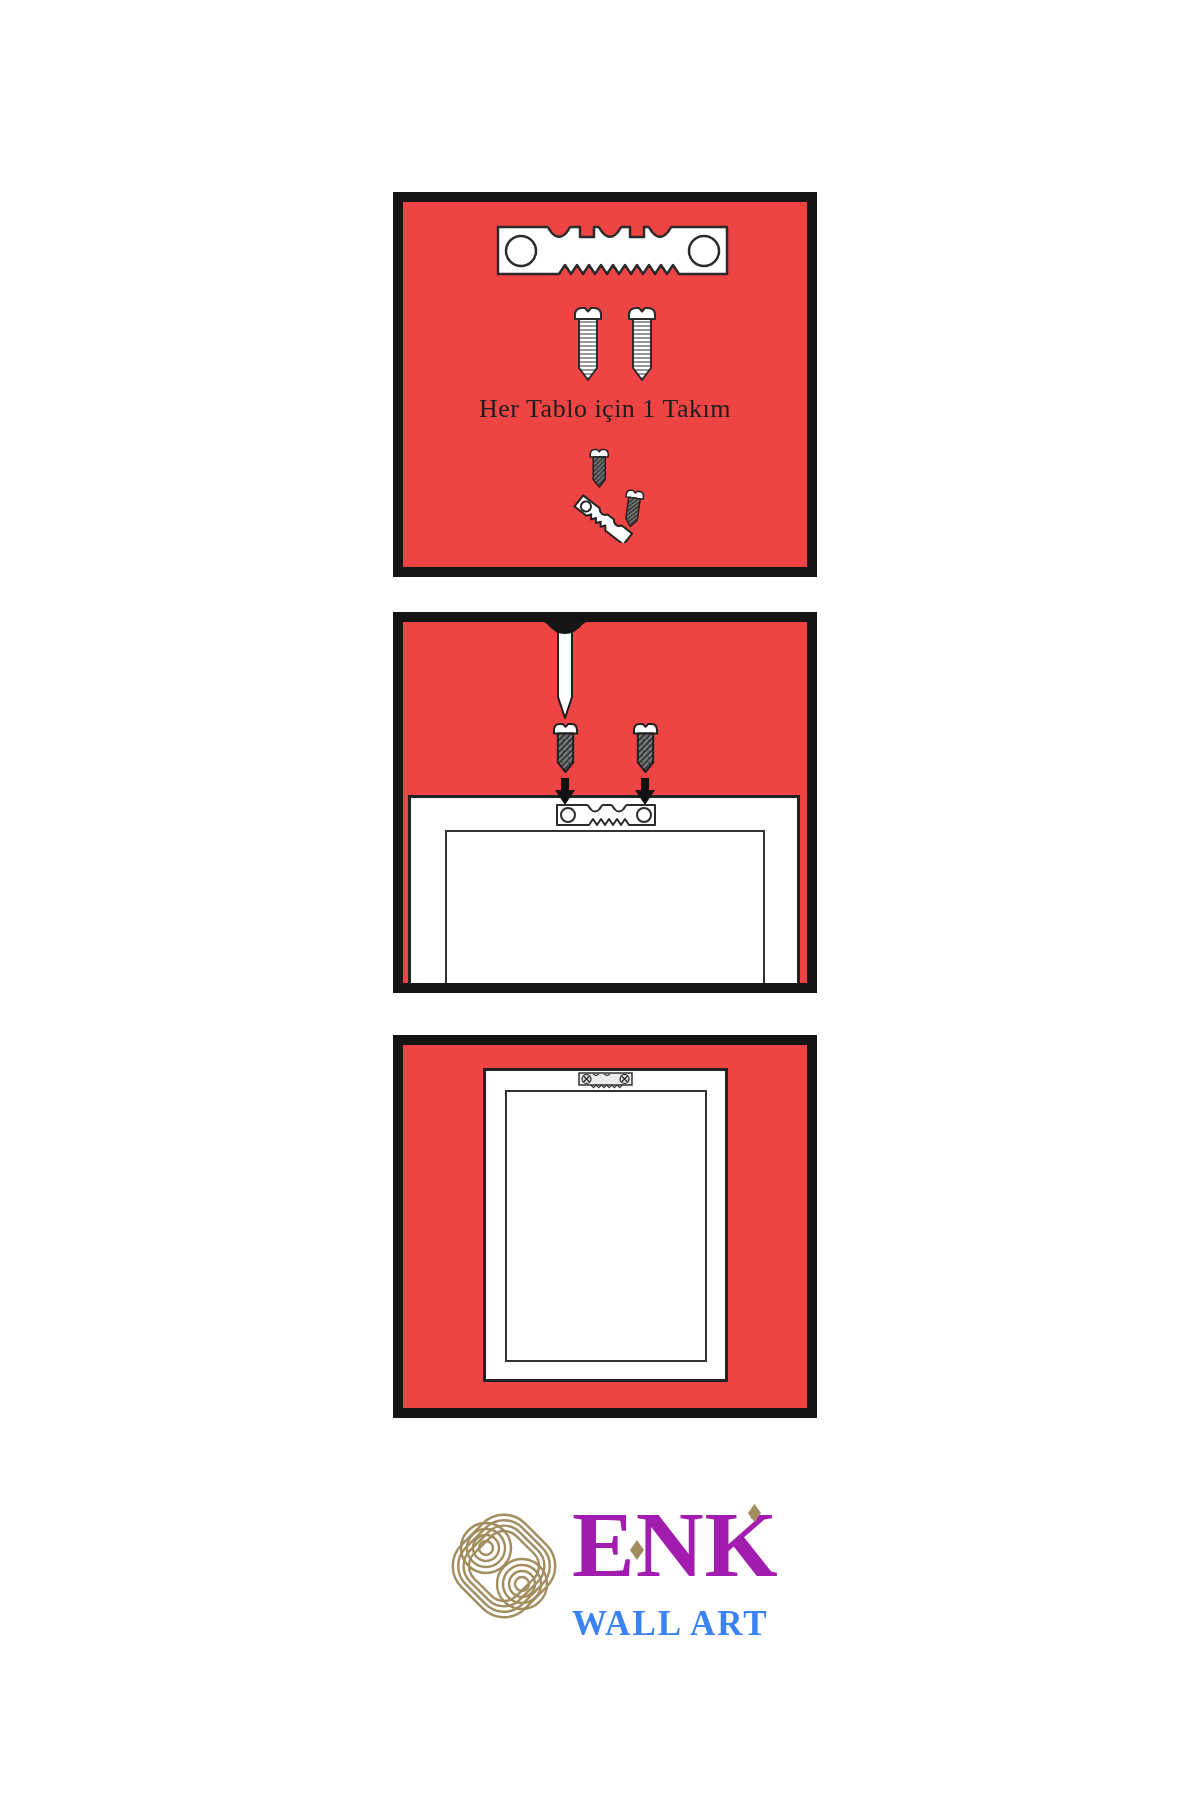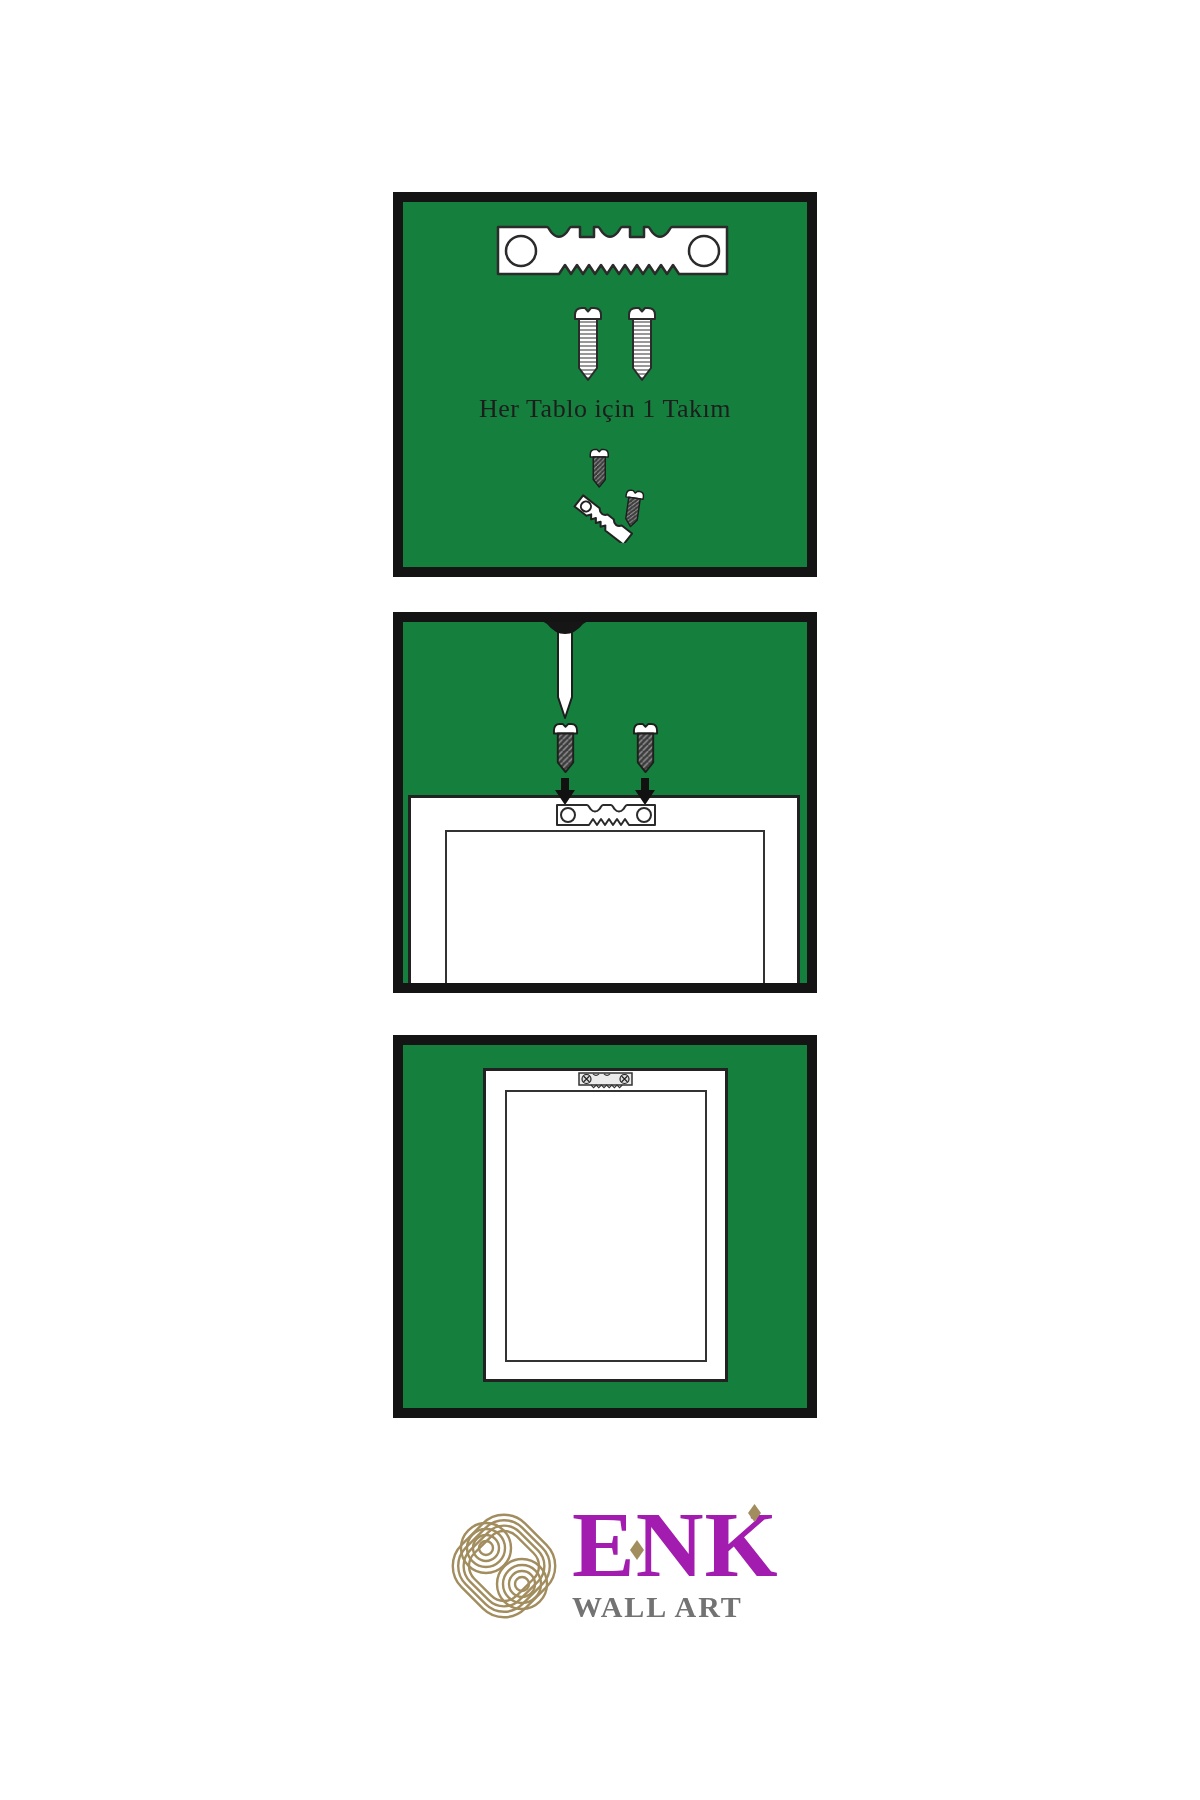--- a/index.html
+++ b/index.html
@@ -3,21 +3,21 @@
 <meta charset="utf-8">
 <style>
   html,body{margin:0;padding:0;}
   body{
     width:1200px;height:1800px;position:relative;background:#ffffff;
     font-family:"Liberation Serif","DejaVu Serif",serif;
     overflow:hidden;
   }
   .panel{
     position:absolute;left:393px;width:424px;
-    border:10px solid #141414;background:#15803d;box-sizing:border-box;
+    border:10px solid #141414;background:#ef4444;box-sizing:border-box;
     overflow:hidden;
   }
   .p1{top:192px;height:385px;}
   .p2{top:612px;height:381px;}
   .p3{top:1035px;height:383px;}
   .abs{position:absolute;}
   .caption{
     position:absolute;left:0;top:192px;width:100%;
     text-align:center;font-size:26px;color:#1d1d1d;letter-spacing:.5px;
   }
@@ -28,21 +28,21 @@
   .frame-inner3{left:102px;top:45px;width:202px;height:272px;border:2px solid #333;box-sizing:border-box;background:#fff;}
   
   .logo{position:absolute;left:440px;top:1498px;width:420px;height:150px;}
   .emblem{position:absolute;left:0;top:2px;}
   .logo-text{position:absolute;left:132px;top:0;width:280px;height:150px;}
   .brand{
     font-weight:bold;font-size:94px;line-height:92px;color:#a21caf;
     letter-spacing:1px;
   }
   .subtitle{
-    margin-top:0;font-size:30px;letter-spacing:2px;color:#737373;font-weight:bold;
+    margin-top:14px;font-size:35px;letter-spacing:2px;color:#3b82f6;font-weight:bold;
   }
   .diamond{
     position:absolute;width:14px;height:20px;background:#a28d5e;
     clip-path:polygon(50% 0,100% 50%,50% 100%,0 50%);
   }
   .d1{left:58px;top:42px;}
   .d2{left:176px;top:6px;width:13px;height:18px;}
   .defs{position:absolute;width:0;height:0;}
 </style>
 </head>

